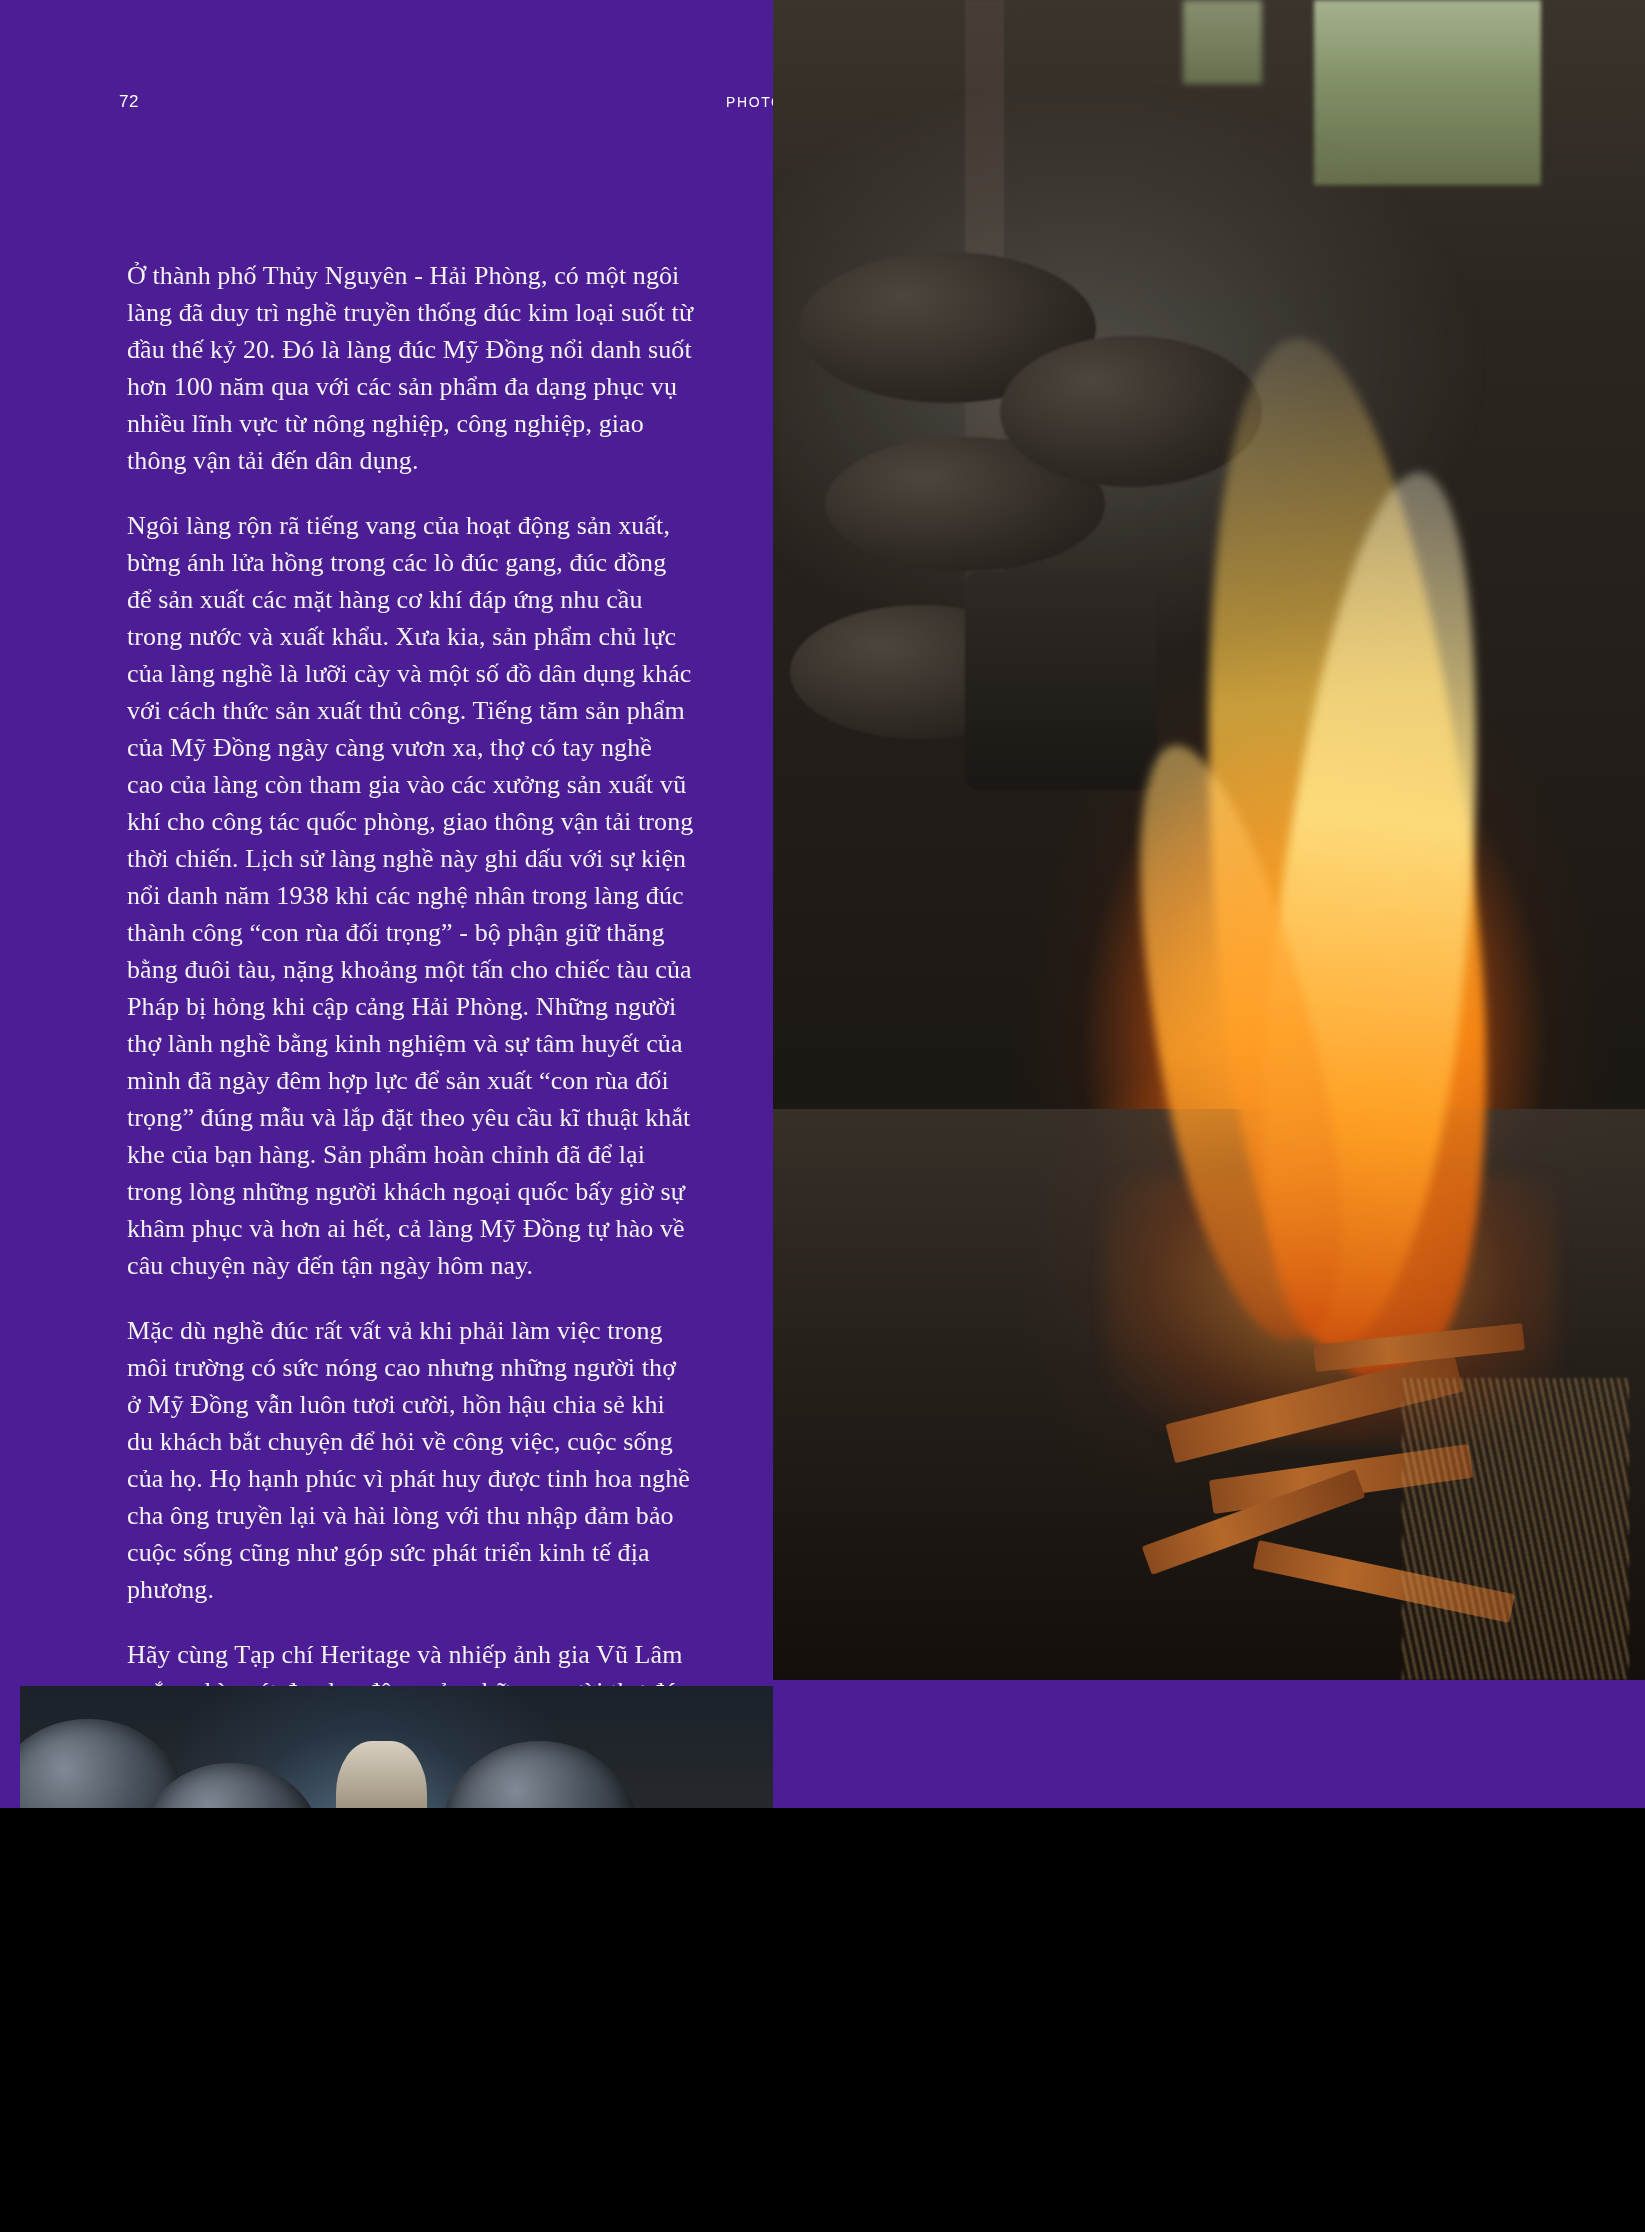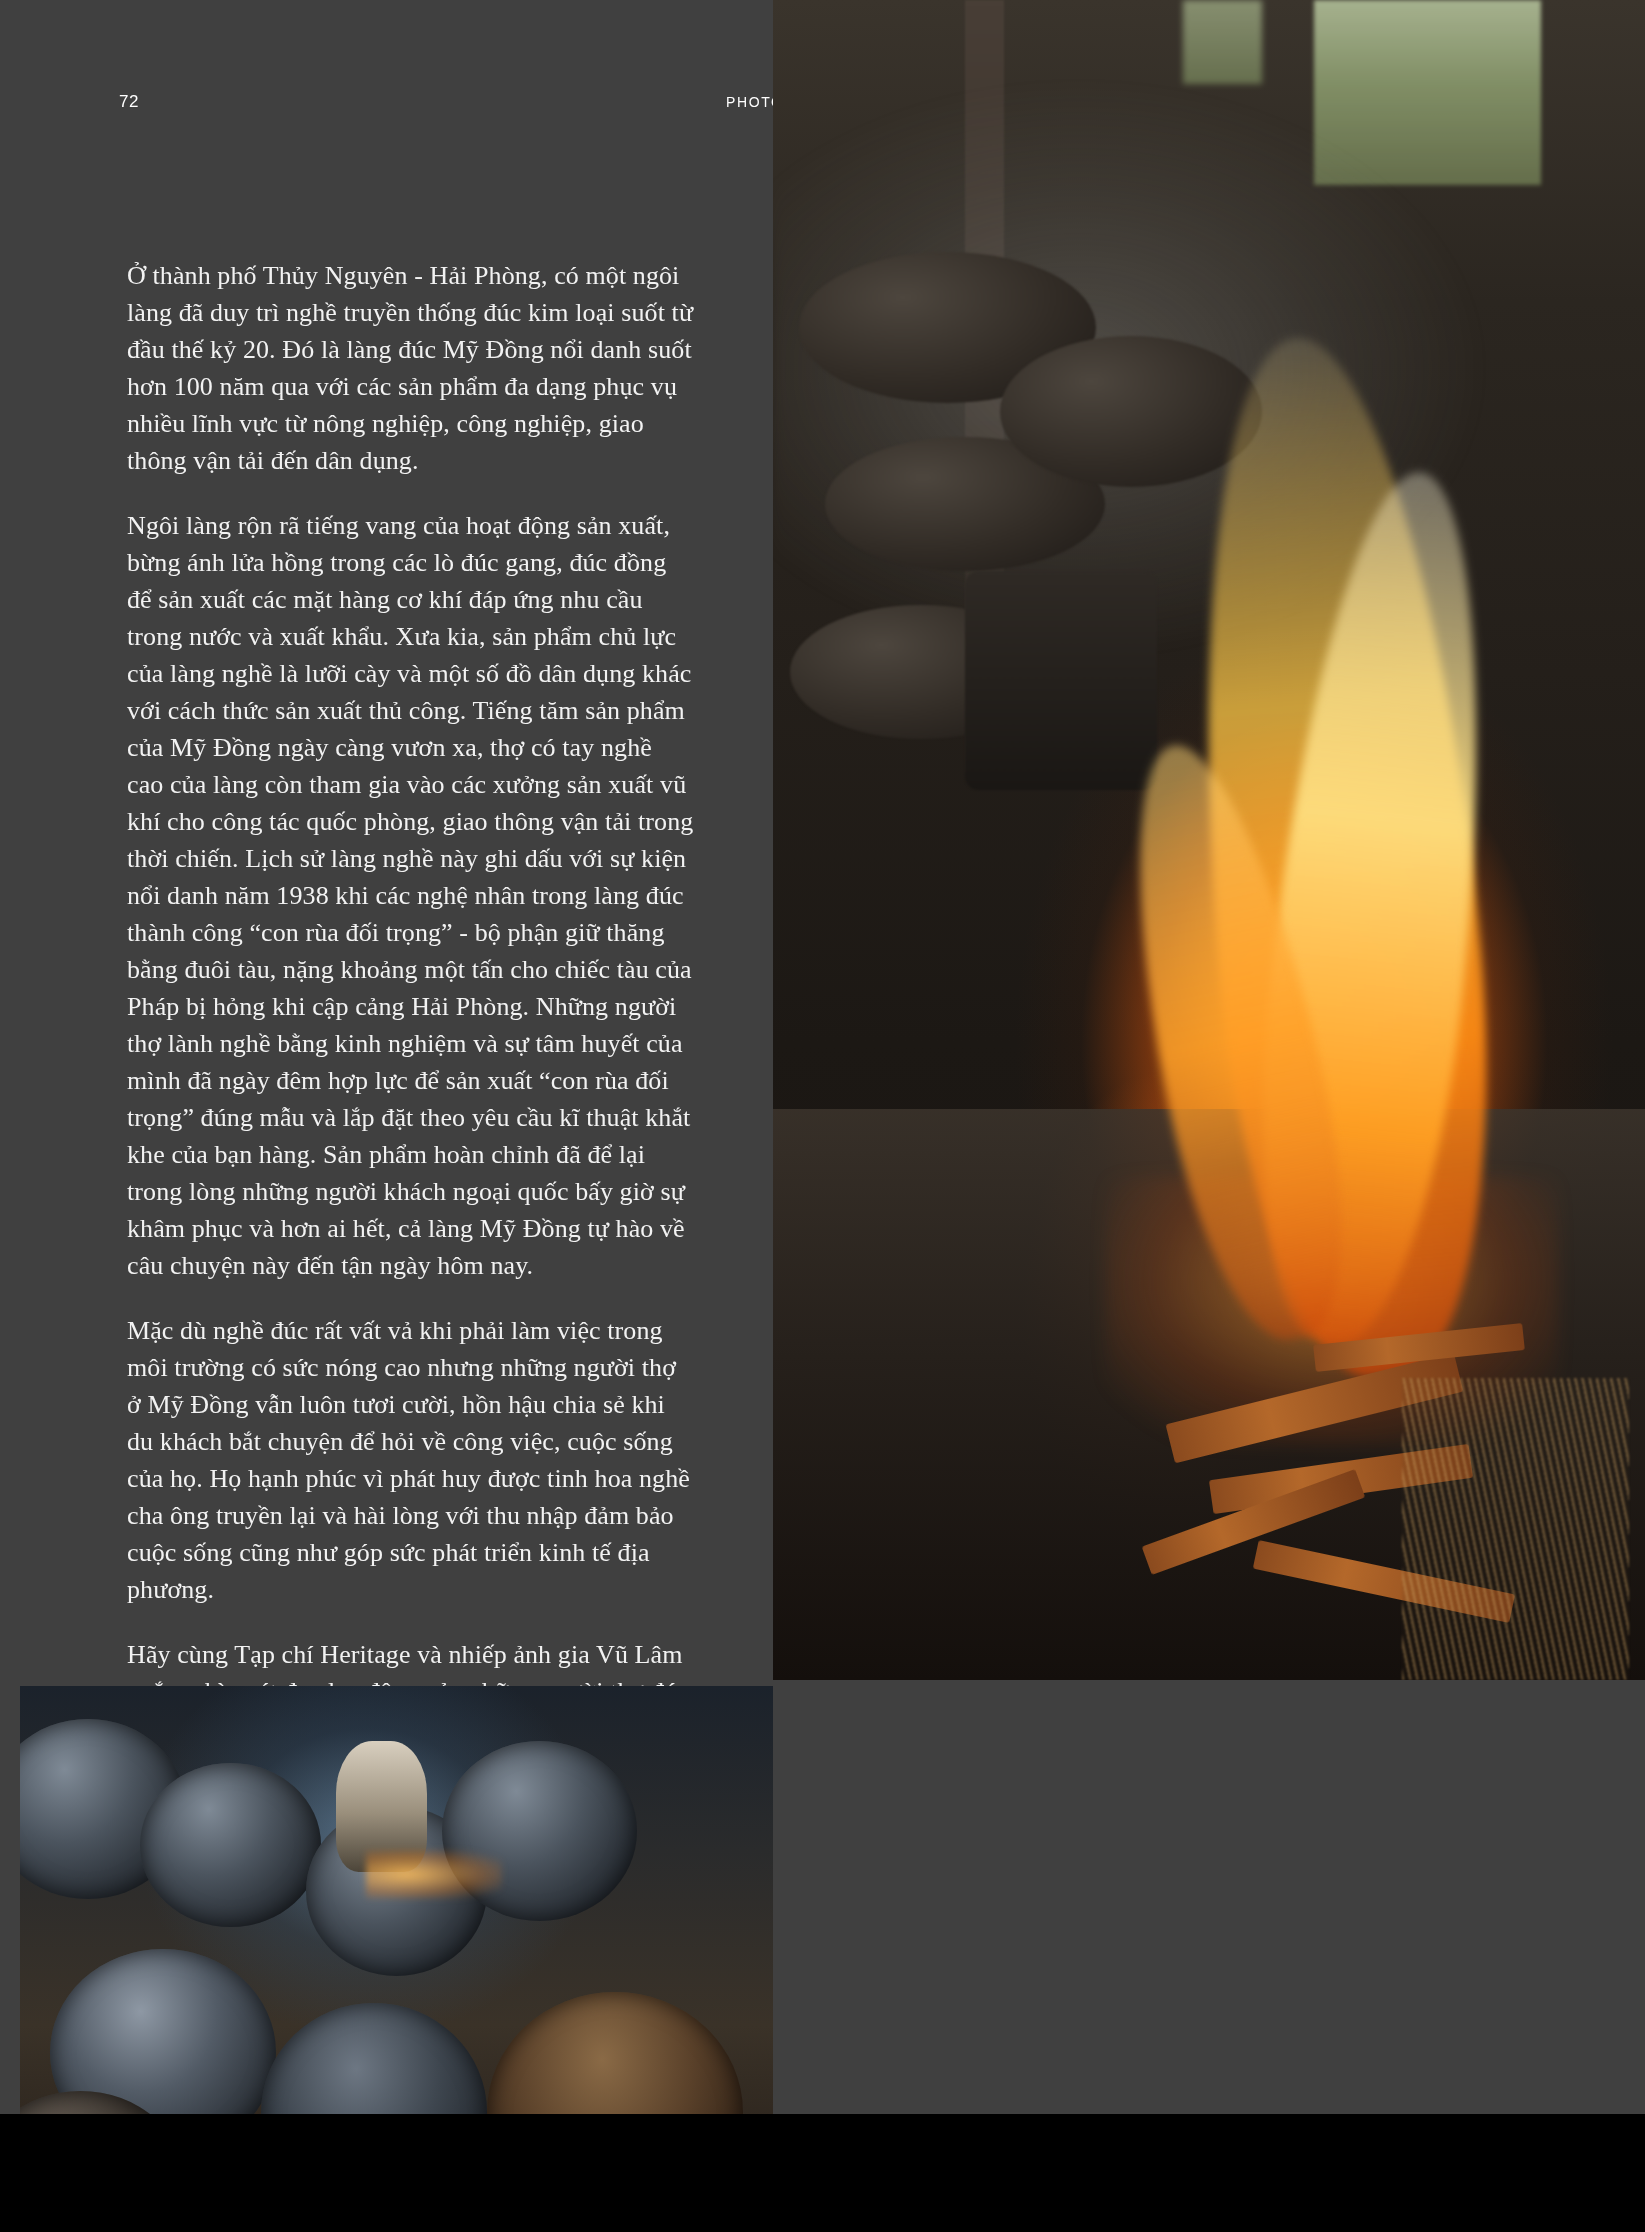--- a/index.html
+++ b/index.html
@@ -3,22 +3,22 @@
 <meta charset="utf-8">
 <style>
   html, body {
     margin: 0;
     padding: 0;
     background: #000;
   }
   .page {
     position: relative;
     width: 1646px;
-    height: 2114px;
-    background: #404040;
+    height: 1808px;
+    background: #4c1d95;
     overflow: hidden;
     font-family: "Liberation Serif", serif;
     color: #ffffff;
   }
 
   
   .header {
     position: absolute;
     top: 92px;
     left: 0;

